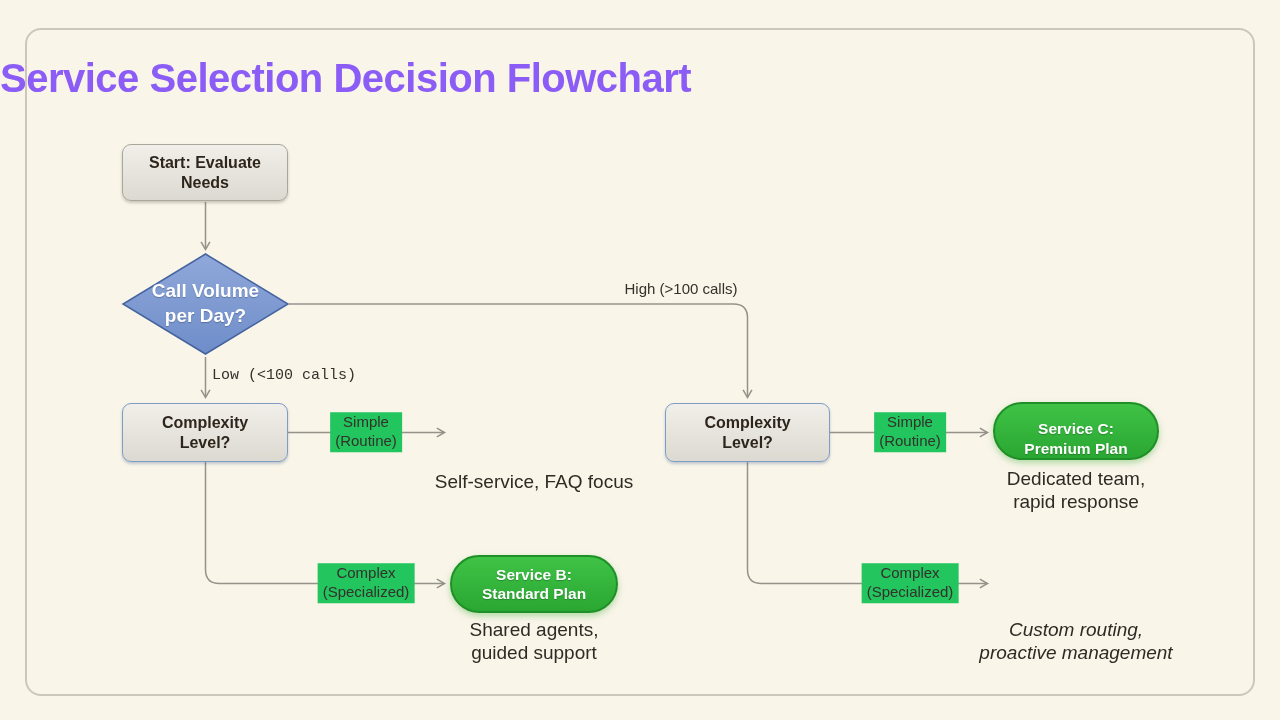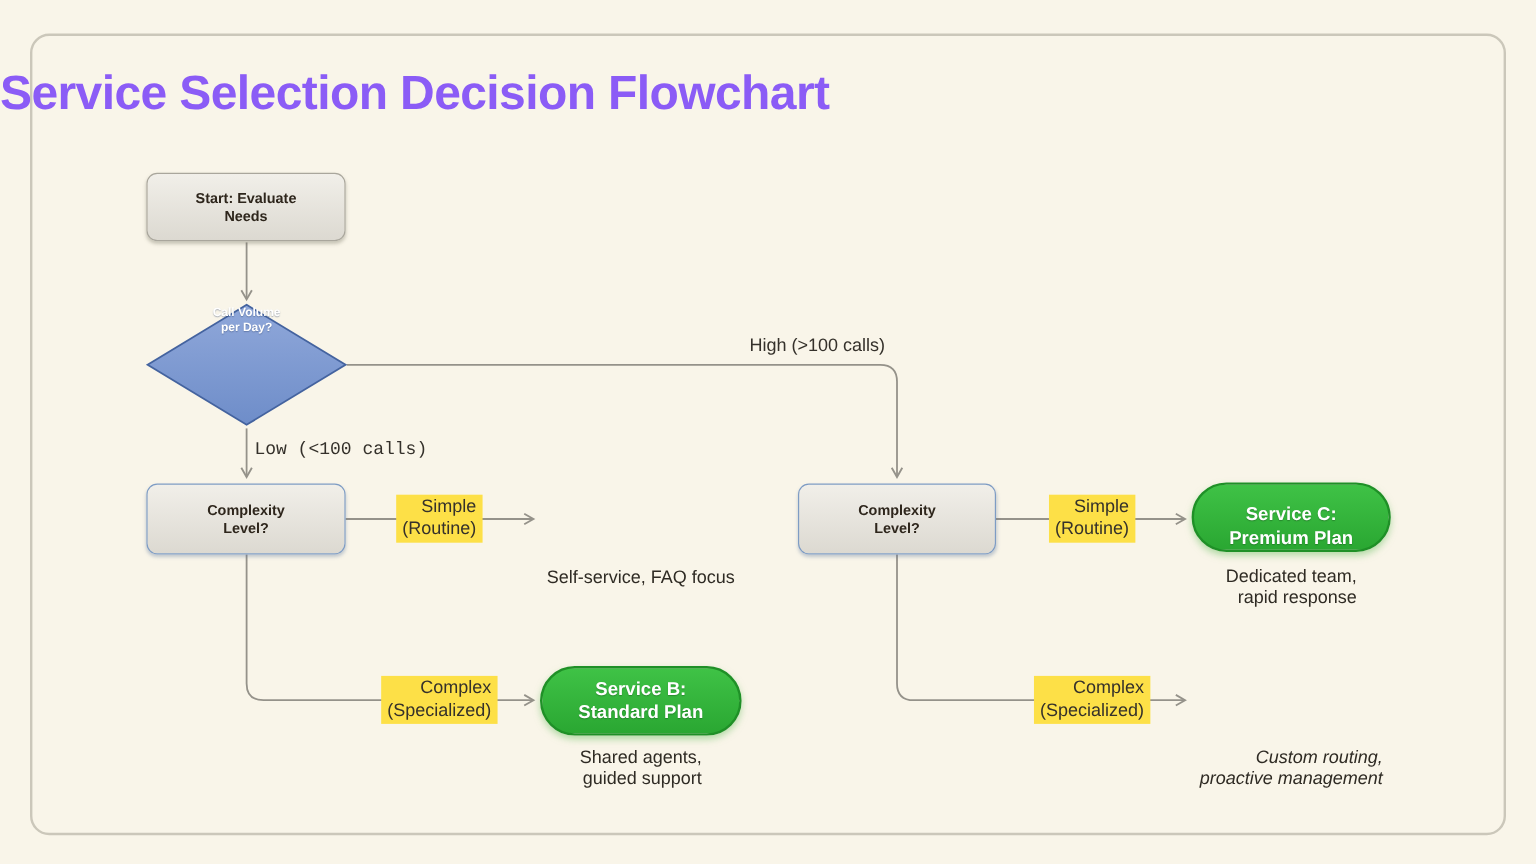--- a/index.html
+++ b/index.html
@@ -21,56 +21,56 @@
     text-align:left;font-size:40px;font-weight:700;color:#8b5cf6;
     letter-spacing:-0.5px;
   }
   .node{
     position:absolute;display:flex;align-items:center;justify-content:center;
     text-align:center;font-weight:700;white-space:pre-line;line-height:1.25;
     box-sizing:border-box;
   }
   .rect-node{
     background:linear-gradient(180deg,#f1efe9 0%,#dcd9d1 100%);
-    border-radius:9px;font-size:12px;color:#2e261c;
+    border-radius:9px;font-size:16px;color:#2e261c;
   }
   .start-node{
     border:1.5px solid #a9a69c;
     box-shadow:0 2px 3px rgba(110,105,90,0.35);
   }
   .decision-rect{
     border:1.5px solid #7e9cc4;
     box-shadow:0 2px 3px rgba(90,115,155,0.35);
   }
   .pill-node{
     background:linear-gradient(180deg,#3fc246 0%,#2aa732 100%);
     border:2px solid #1f9027;border-radius:30px;
     color:#ffffff;font-size:15.5px;
     text-shadow:0 1px 1px rgba(0,0,0,0.25);
     box-shadow:0 3px 6px rgba(130,200,120,0.6);
   }
   .diamond-label{
-    position:absolute;display:flex;justify-content:center;
+    position:absolute;display:flex;align-items:center;justify-content:center;
     text-align:center;font-weight:700;white-space:pre-line;line-height:1.3;
-    color:#ffffff;font-size:10px;text-shadow:0 1px 1px rgba(40,60,100,0.4);
+    color:#ffffff;font-size:19px;text-shadow:0 1px 1px rgba(40,60,100,0.4);
   }
   .edge-label{
     position:absolute;transform:translate(-50%,-50%);
-    font-size:15px;color:#35312b;text-align:right;white-space:pre-line;
+    font-size:15px;color:#35312b;text-align:center;white-space:pre-line;
     line-height:1.25;
   }
   .edge-label.on-line{
-    background:#fde047;padding:1px 5px;
+    background:#22c55e;padding:1px 5px;
   }
   .edge-label.left-anchored{
     transform:translate(0,-50%);
   }
   .description{
     position:absolute;transform:translate(-50%,-50%);
-    font-size:15px;color:#2f2b24;text-align:right;white-space:pre-line;
+    font-size:19px;color:#2f2b24;text-align:center;white-space:pre-line;
     line-height:1.22;
   }
   svg.edges{position:absolute;left:0;top:0;}
 </style>
 </head>
 <body>
 
 <div class="canvas">
 
   <div class="frame"></div>

